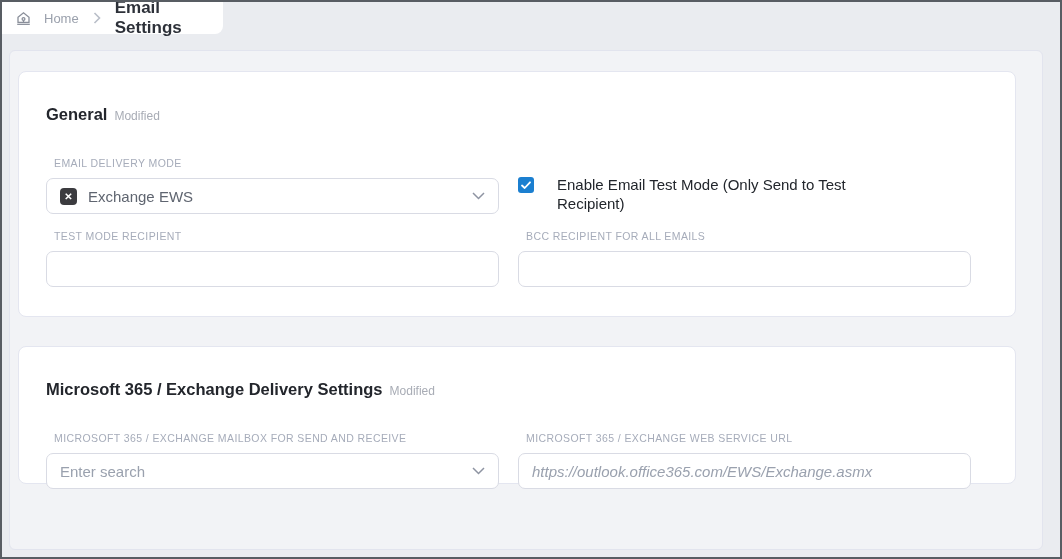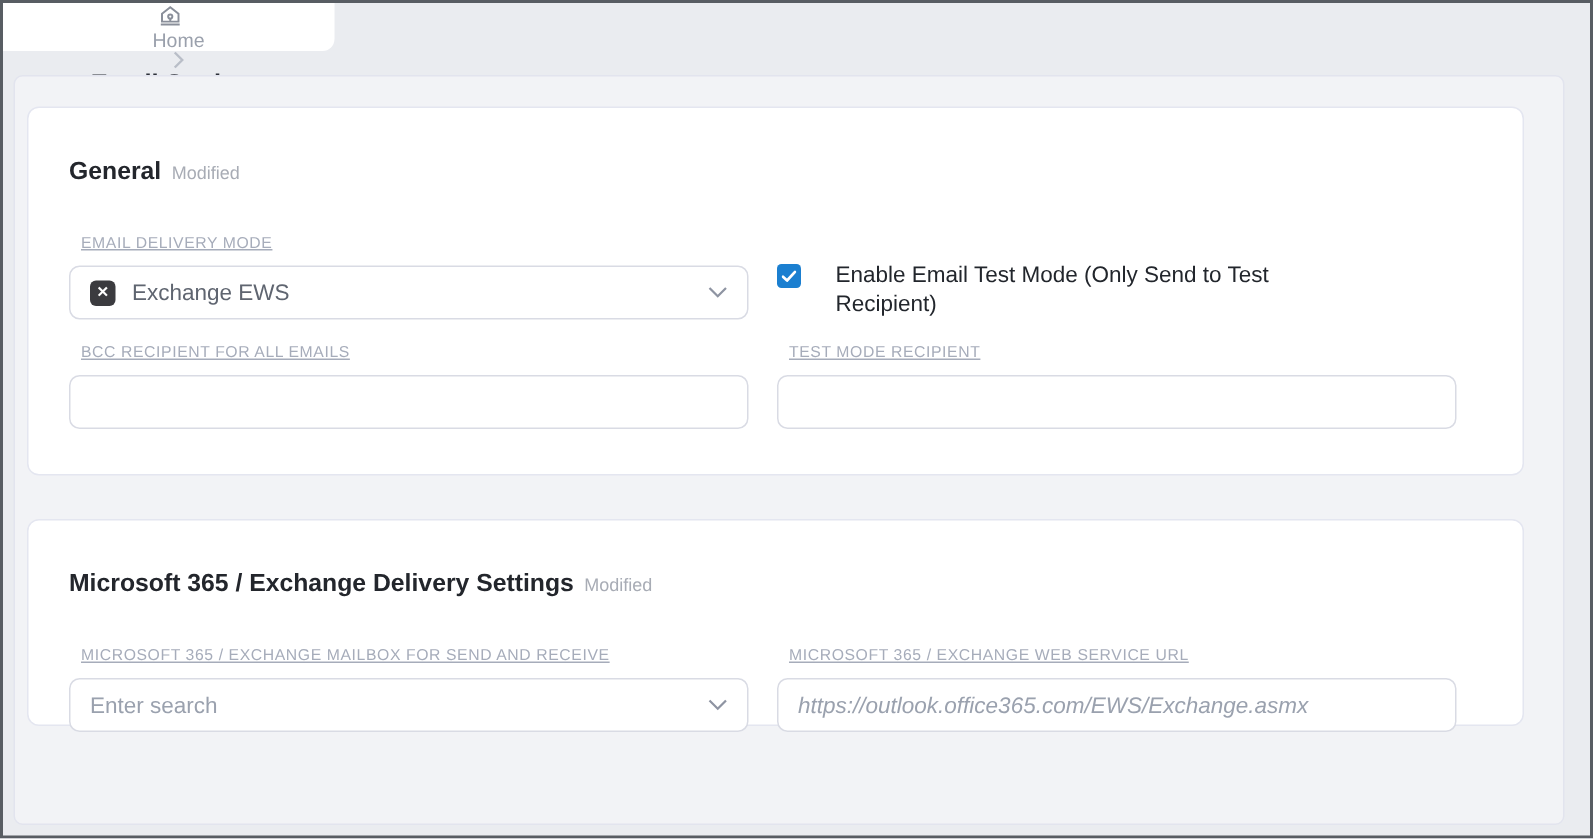--- a/index.html
+++ b/index.html
@@ -5,21 +5,21 @@
   * { margin:0; padding:0; box-sizing:border-box; }
   body { background:#ffffff; font-family:"Liberation Sans", sans-serif; }
   .screen {
     position:relative; width:1062px; height:559px;
     border:2px solid #585d63; background:#eaecf0; overflow:hidden;
   }
   
   .crumb-box {
     position:absolute; left:0; top:0; width:221px; height:32px;
     background:#ffffff; border-bottom-right-radius:8px;
-    display:flex; align-items:center; padding-left:13px;flex-direction:column;
+    display:flex; align-items:center; padding-left:13px;
   }
   .crumb-home-icon { display:inline-flex; margin-right:12px; cursor:pointer; }
   .crumb-home { font-size:13px; color:#9aa0ac; cursor:pointer; }
   .crumb-sep { margin:0 14px; display:inline-flex; }
   .crumb-current { font-size:17px; font-weight:700; color:#2d3139; }
 
   
   .panel {
     position:absolute; left:7px; top:48px; width:1034px; height:500px;
     background:#f2f3f6; border:1px solid #e2e4ee; border-radius:6px;
@@ -33,21 +33,21 @@
 
   .card-title { padding:32px 27px 0; font-size:16.5px; line-height:20px; font-weight:700; color:#23262c; }
   .modified-badge { font-size:12px; font-weight:400; color:#a8acb5; margin-left:7px; }
 
   .form-row { display:flex; gap:19px; padding:0 27px; align-items:flex-end; }
   .row-1 { margin-top:31px; }
   .row-2 { margin-top:16px; }
   .field { width:453px; }
   .field-label {
     font-size:10.5px; letter-spacing:0.4px; color:#a6acba;
-    margin:0 0 9px 8px; white-space:nowrap;text-decoration:underline;
+    margin:0 0 9px 8px; white-space:nowrap;
   }
   .control {
     height:36px; width:100%; background:#ffffff;
     border:1px solid #d9dbe4; border-radius:7px;
     display:flex; align-items:center; padding:0 13px;
     font-size:15px; color:#5f6570;
   }
   input.control { outline:none;font-style:italic; }
   input.control::placeholder { color:#9aa1ae; }
   .control.select { cursor:pointer; }
@@ -120,25 +120,25 @@
             <svg width="10" height="9" viewBox="0 0 10 9" fill="none" stroke="#ffffff" stroke-width="1.8" stroke-linecap="round" stroke-linejoin="round">
               <path d="M1 4.5 L3.7 7 L9 1.3"></path>
             </svg>
           </span>
           <span class="checkbox-label">Enable Email Test Mode (Only Send to Test Recipient)</span>
         </div>
       </div>
 
       <div class="form-row row-2">
         <div class="field">
-          <div class="field-label">BCC RECIPIENT FOR ALL EMAILS</div>
+          <div class="field-label">TEST MODE RECIPIENT</div>
           <input class="control" type="text" value="" style="">
         </div>
         <div class="field">
-          <div class="field-label">TEST MODE RECIPIENT</div>
+          <div class="field-label">BCC RECIPIENT FOR ALL EMAILS</div>
           <input class="control" type="text" value="" style="">
         </div>
       </div>
     </div>
 
     <div class="card card-exchange">
       <div class="card-title">
         <span>Microsoft 365 / Exchange Delivery Settings</span><span class="modified-badge">Modified</span>
       </div>
 

